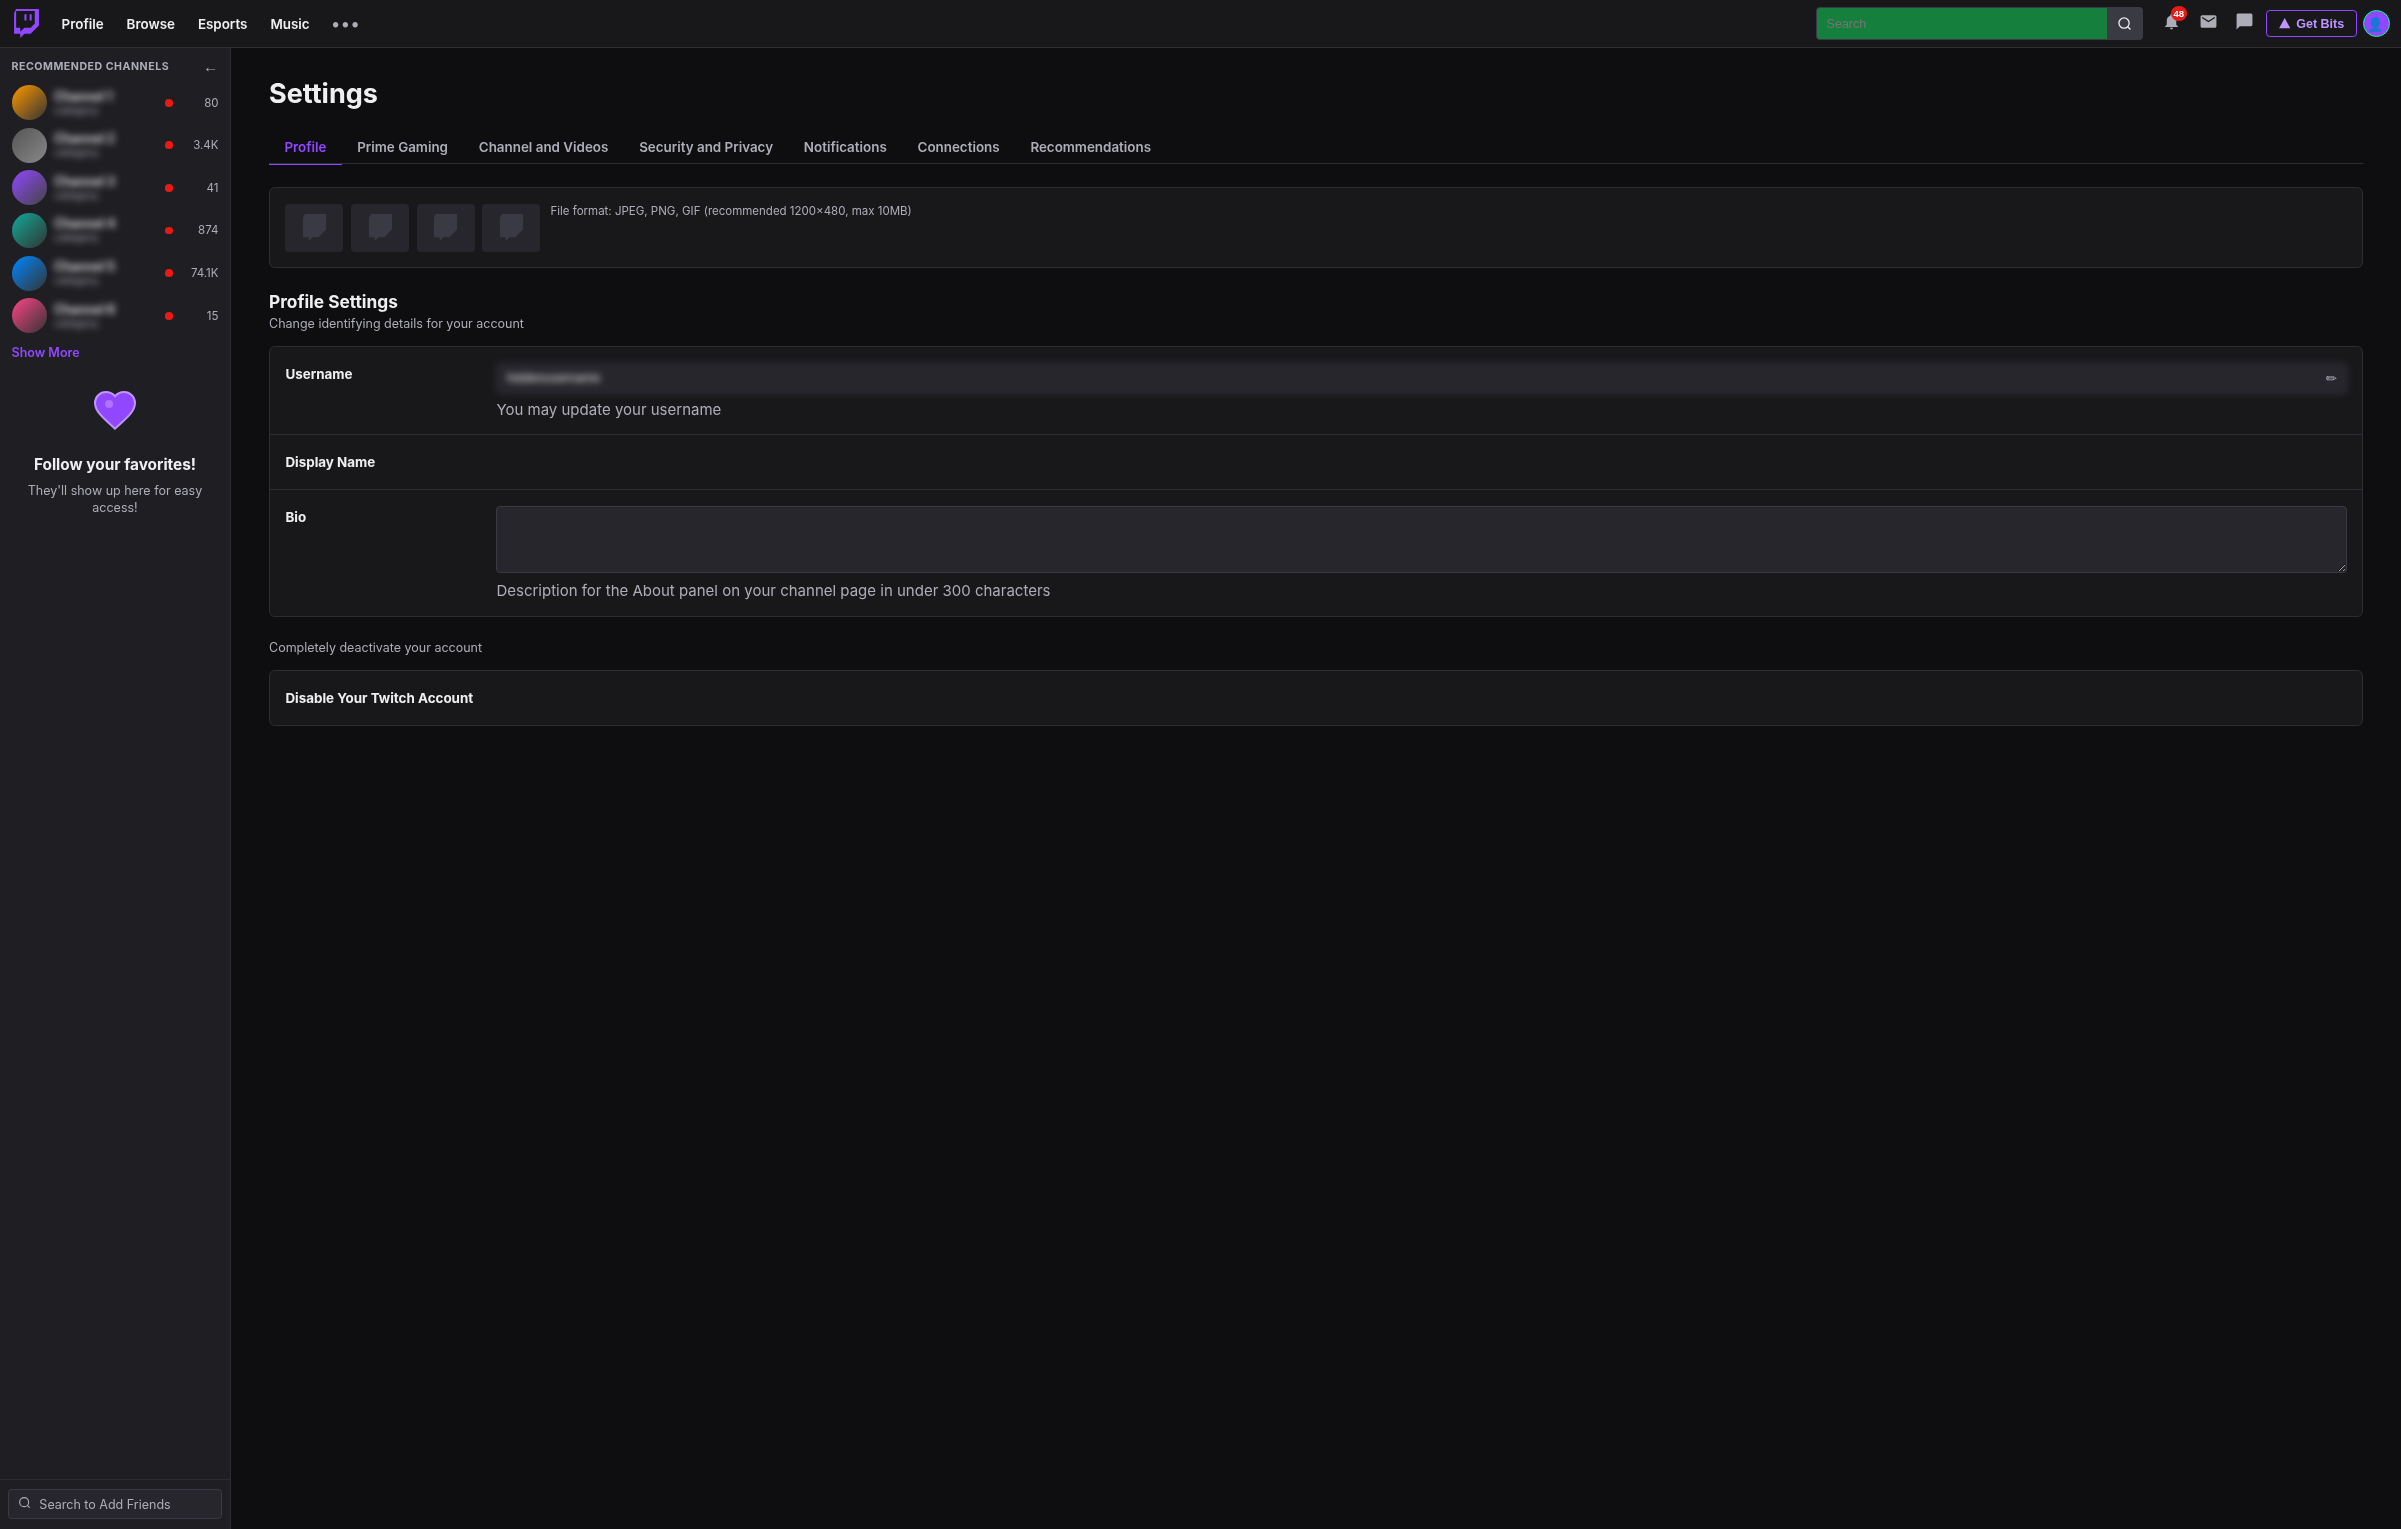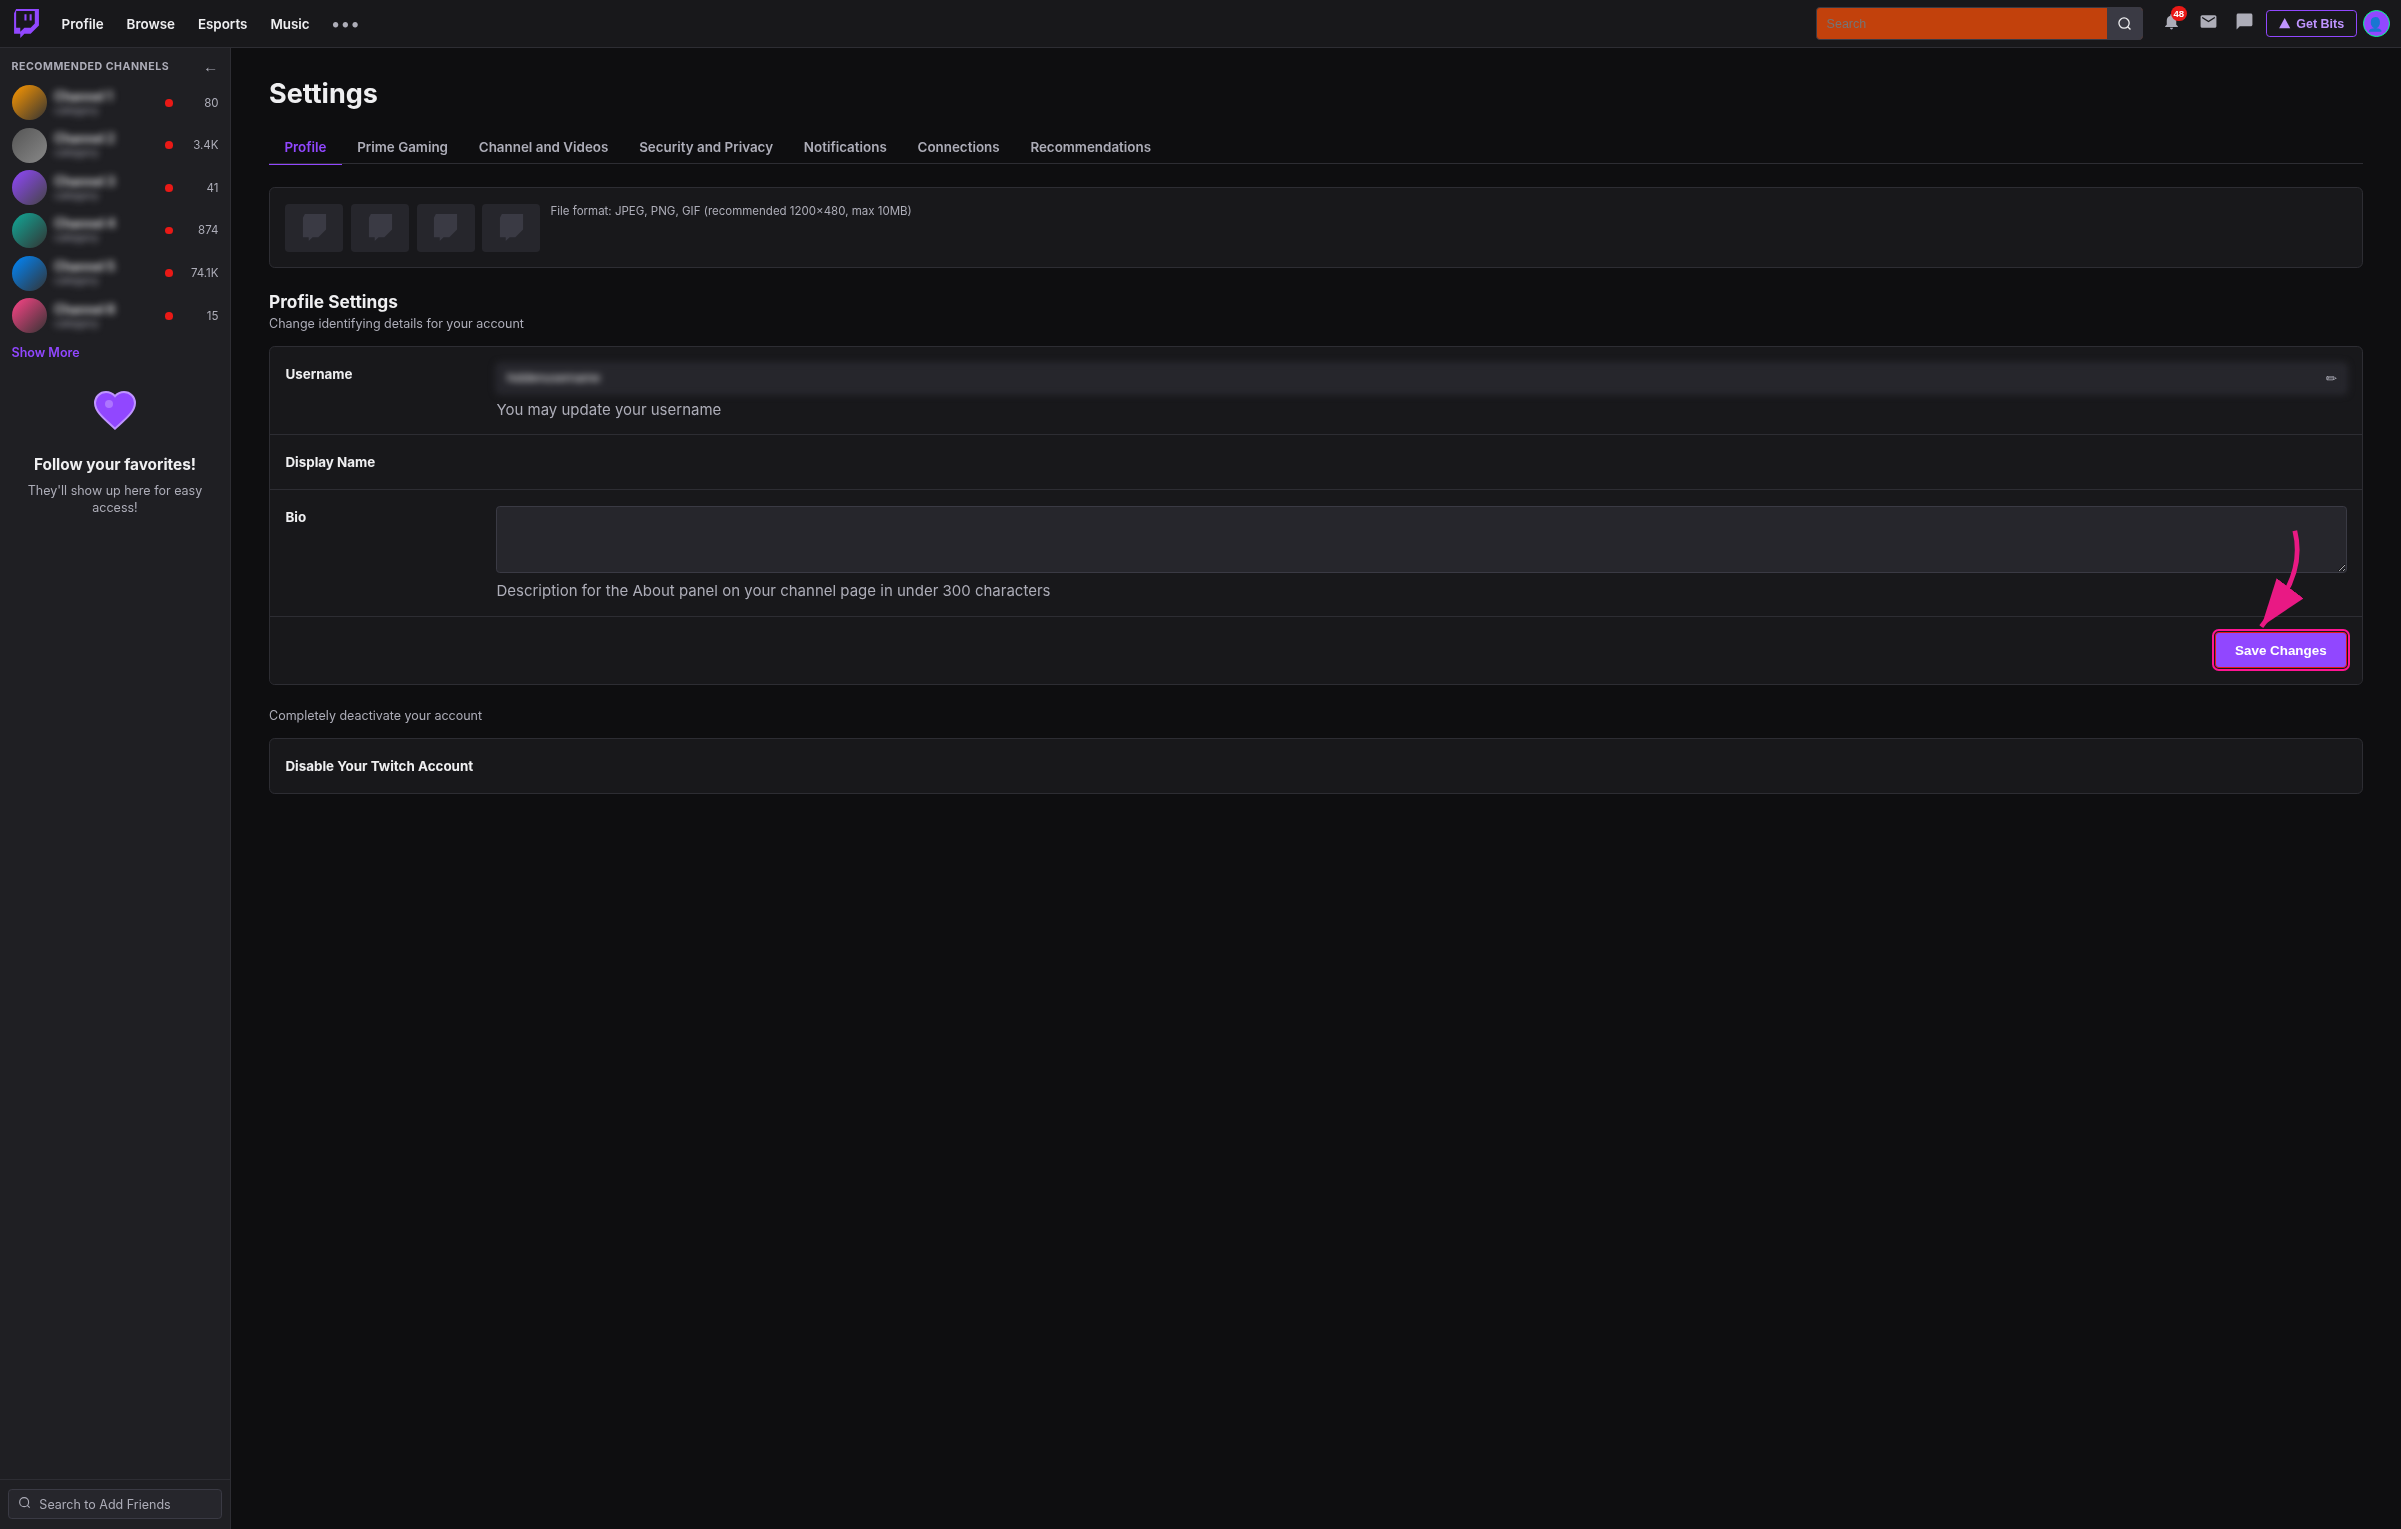--- a/index.html
+++ b/index.html
@@ -46,21 +46,21 @@
     .nav-more {
       color: #adadb8;
       font-size: 17.3px;
       padding: 3.8px 7.7px;
       cursor: pointer;
     }
     .nav-search {
       margin-left: auto;
       display: flex;
       align-items: center;
-      background: #c2410c;
+      background: #15803d;
       border: 1px solid #3a3a44;
       border-radius: 3.8px;
       height: 33px;
       width: 327px;
     }
     .nav-search input {
       background: transparent;
       border: none;
       outline: none;
       color: #efeff1;
@@ -690,32 +690,20 @@
       </div>
 
       <div class="form-row">
         <div class="form-label">Bio</div>
         <div class="form-field">
           <textarea class="form-input" style=""></textarea>
           <div class="form-hint">Description for the About panel on your channel page in under 300 characters</div>
         </div>
       </div>
 
-      <div class="save-row" style="position:relative">
-        <button class="save-btn">Save Changes</button>
-
-        <svg class="arrow-svg" width="115" height="125" viewBox="0 0 120 130" style="position:absolute;right:48px;bottom:58px;">
-          <defs>
-            <marker id="arrowhead" markerWidth="10" markerHeight="7" refX="10" refY="3.5" orient="auto">
-              <polygon points="0 0, 10 3.5, 0 7" fill="#e91984"></polygon>
-            </marker>
-          </defs>
-          <path d="M100,10 Q110,50 80,90 L65,110" stroke="#e91984" stroke-width="5" fill="none" marker-end="url(#arrowhead)"></path>
-        </svg>
-      </div>
     </div>
 
     <div class="disable-section">
       <div class="section-desc">Completely deactivate your account</div>
       <div class="disable-card">
         <div class="disable-row">
           <div class="disable-label">Disable Your Twitch Account</div>
         </div>
       </div>
     </div>

